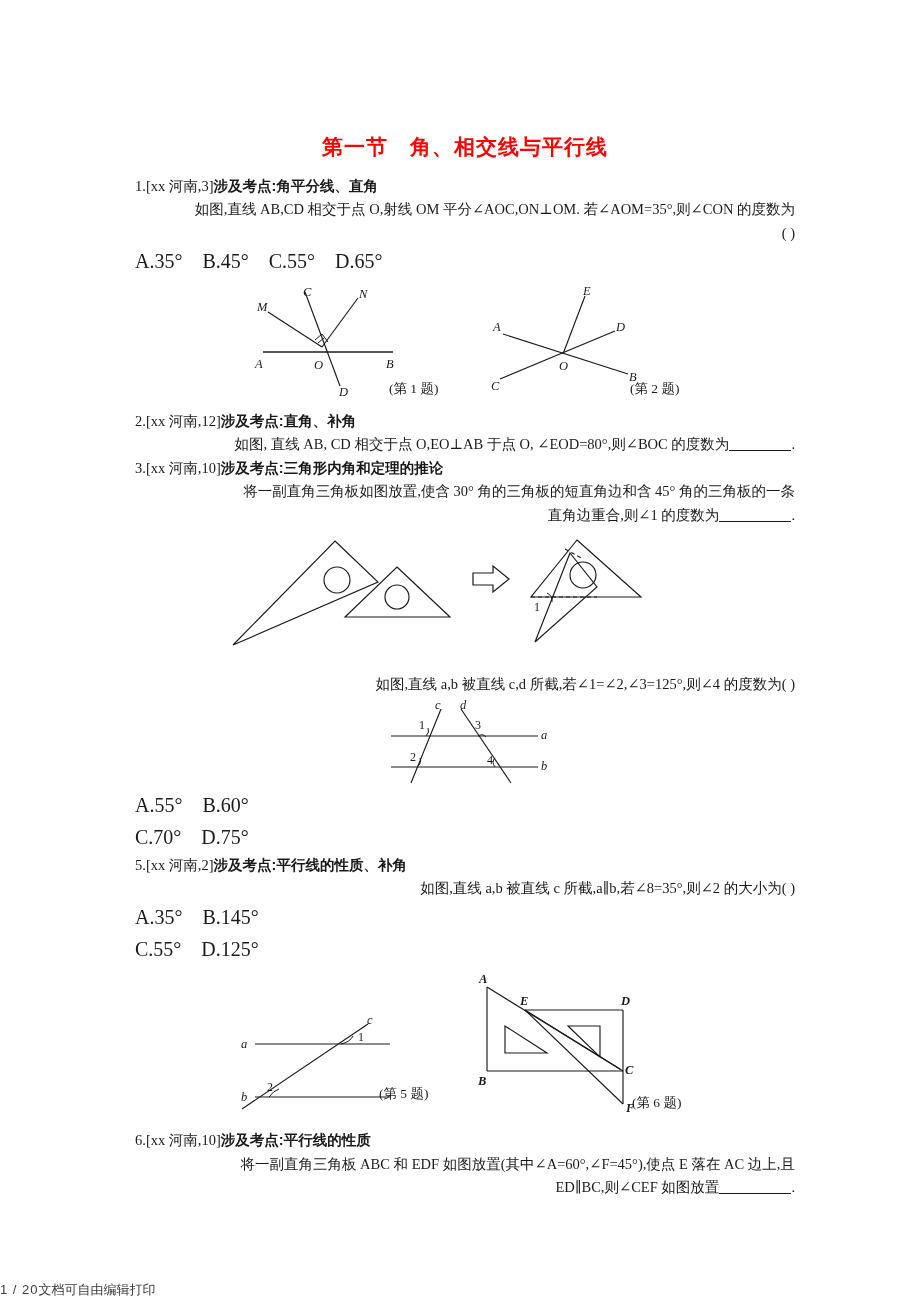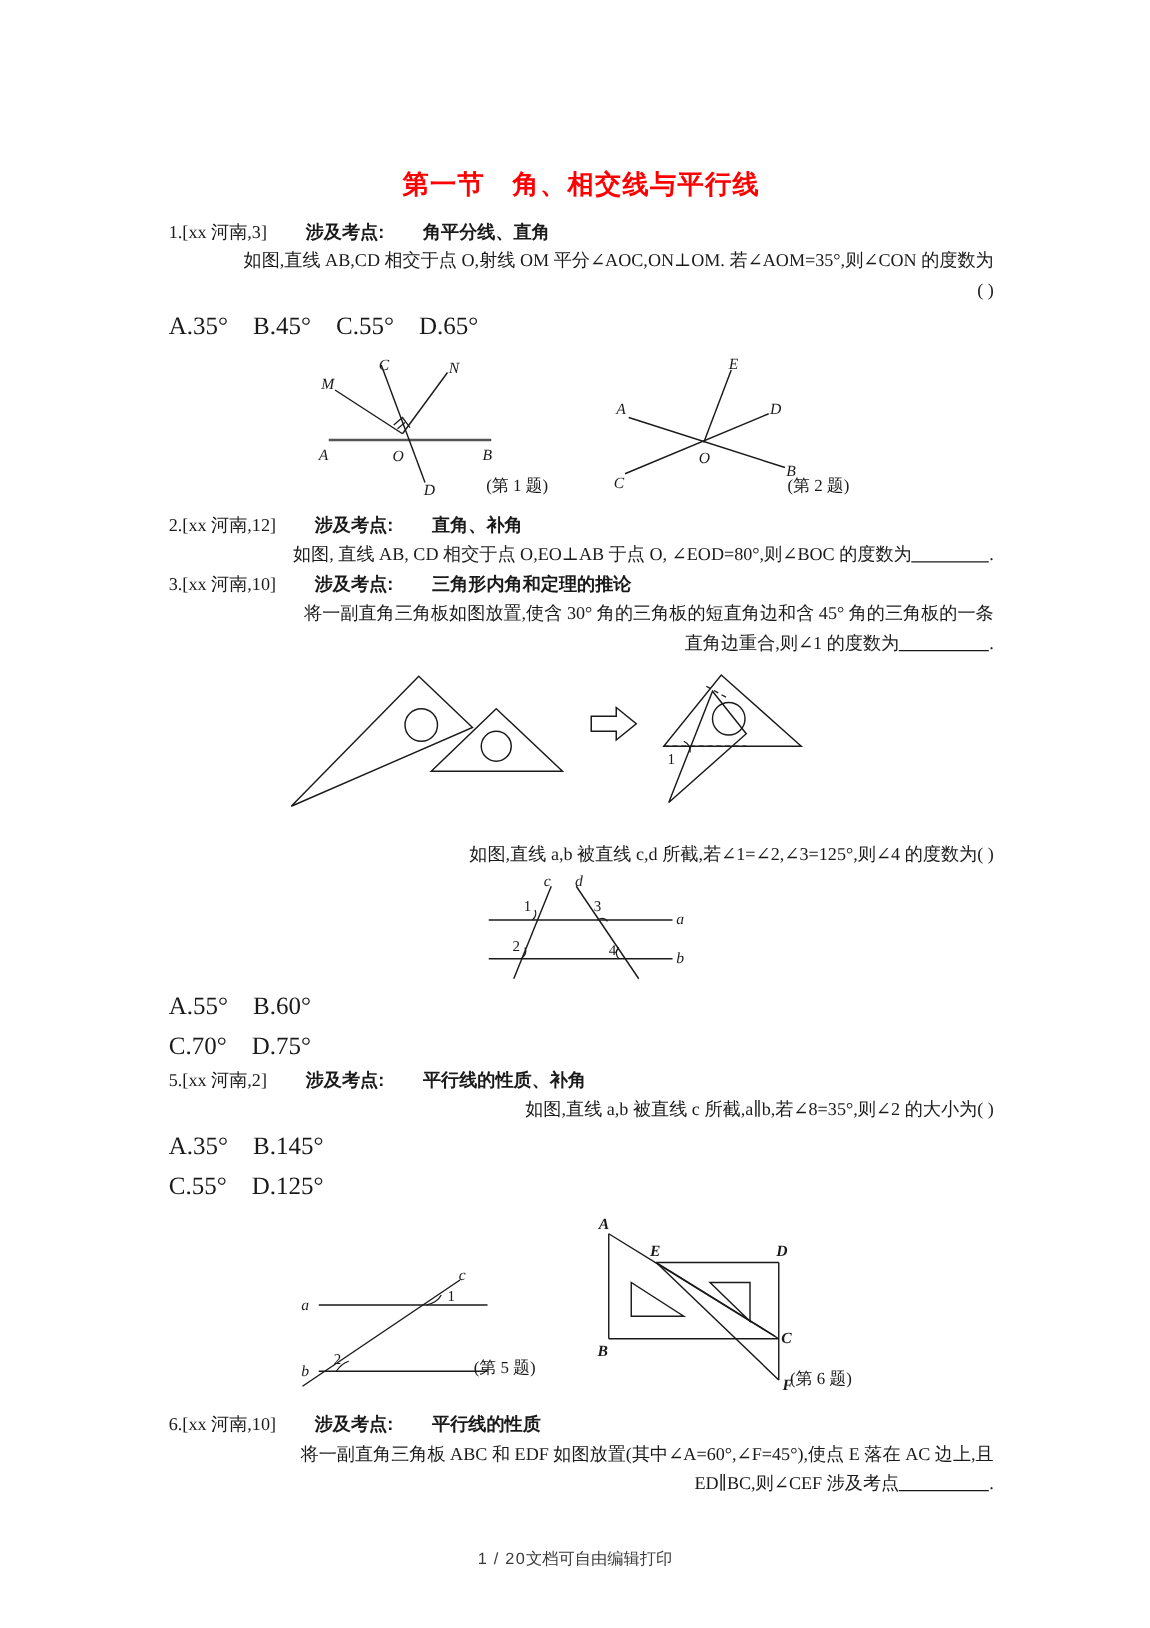--- a/index.html
+++ b/index.html
@@ -41,21 +41,21 @@
   }
 
   
   .q-head {
     font-size: 14.5px;
     line-height: 1.62;
     margin: 0;
     white-space: nowrap;
   }
   .q-head .tag { font-weight: normal; }
-  .q-head .kp { font-weight: bold; font-family: "Liberation Sans","DejaVu Sans",sans-serif; padding-left: 31px; }
+  .q-head .kp { font-weight: bold; font-family: "Liberation Sans","DejaVu Sans",sans-serif; }
 
   .q-body {
     font-size: 14.5px;
     line-height: 1.62;
     margin: 0;
     text-align: right;
   }
   .q-opts {
     font-size: 20px;
     line-height: 1.62;
@@ -82,23 +82,22 @@
     white-space: nowrap;
     text-align: right;
   }
   svg { display: block; overflow: visible; }
   .fg { position: absolute; }
 
   
   .footer {
     position: absolute;
     left: 0;
-    top: 1203px;
+    top: 1246px;
     width: 920px;
-    text-align: center;
     font-size: 13px;
     color: #3a3a3a;
     font-family: "Liberation Sans","DejaVu Sans",sans-serif;
   }
   .footer .pg { letter-spacing: 1px; }
 
   
   .ln { stroke: #1a1a1a; stroke-width: 1.15; fill: none; }
   .ln-thick { stroke: #555; stroke-width: 2.1; fill: none; }
   .ln-thin { stroke: #1a1a1a; stroke-width: 1; fill: none; }
@@ -289,20 +288,20 @@
           <text class="lbl-b" x="160" y="105">C</text>
           <text class="lbl-b" x="13" y="116">B</text>
           <text class="lbl-b" x="161" y="143">F</text>
         </svg>
       </div>
       <div class="fig-cap" style="left:497px; top:125px;">(第 6 题)</div>
     </div>
 
     <p class="q-head" style="margin-top:2px;"><span class="tag">6.</span><span class="tag">[xx 河南,10]</span><span class="kp">涉及考点:</span><span class="kp">平行线的性质</span></p>
     <p class="q-body">将一副直角三角板 ABC 和 EDF 如图放置(其中∠A=60°,∠F=45°),使点 E 落在 AC 边上,且</p>
-    <p class="q-body"><span>ED∥BC,则∠CEF 涉及考点</span><span class="blank wide"></span><span>.</span></p>
+    <p class="q-body"><span>ED∥BC,则∠CEF 如图放置</span><span class="blank wide"></span><span>.</span></p>
 
   </div>
 
   <div class="footer">
     <span class="pg">1 / 20</span><span>文档可自由编辑打印</span>
   </div>
 </div>
 
 </body></html>

